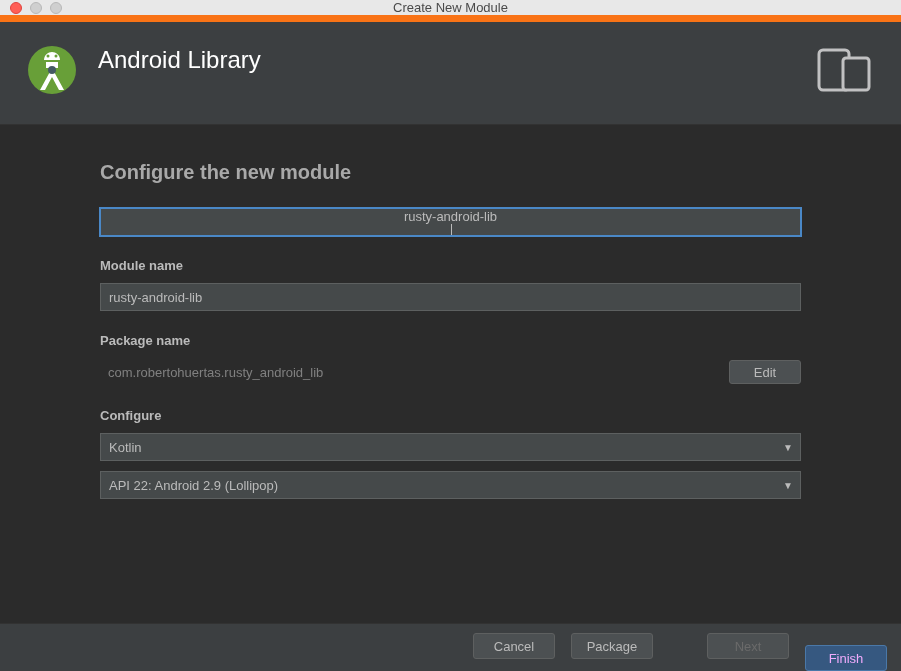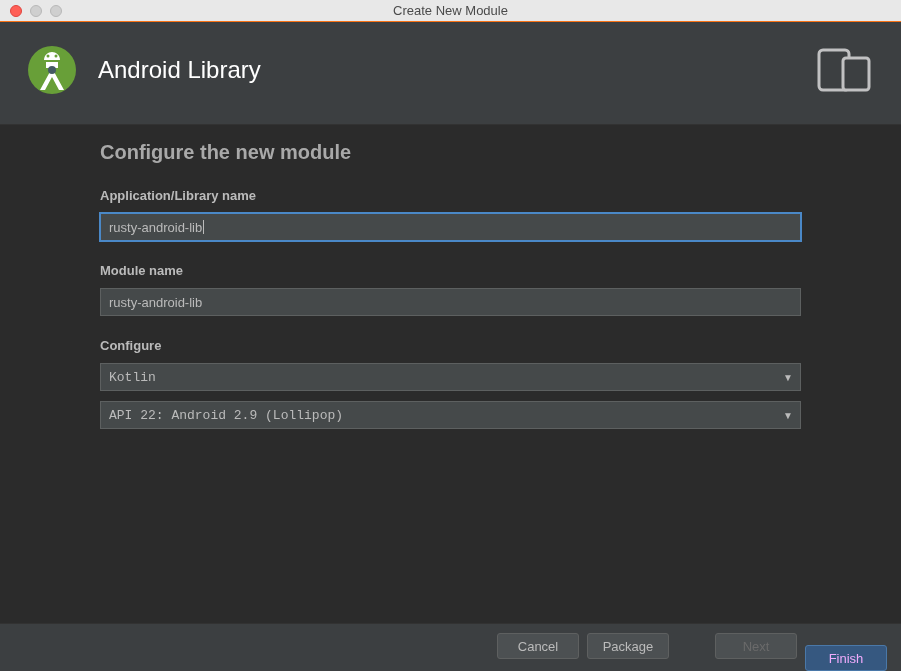--- a/index.html
+++ b/index.html
@@ -14,21 +14,21 @@
       height: 671px;
       overflow: hidden;
       color: #bbbbbb;
       font-size: 13px;
     }
     .titlebar {
       height: 22px;
       background: #e8e8e8;
       display: flex;
       align-items: center;
-      border-bottom: 1px solid #f97316;
+      border-bottom: 7px solid #f97316;
       position: relative;
     }
     .traffic-lights {
       display: flex;
       gap: 8px;
       padding-left: 10px;
     }
     .traffic-light {
       width: 12px;
       height: 12px;
@@ -49,40 +49,39 @@
     .header {
       background: #3c3f41;
       padding: 24px 28px 30px 28px;
       display: flex;
       align-items: center;
       justify-content: space-between;
       border-bottom: 1px solid #323232;
     }
     .header-left {
       display: flex;
-      align-items: center;
       gap: 22px;
     }
     .android-logo {
       width: 48px;
       height: 48px;
     }
     .header-title {
       font-size: 24px;
       color: #ffffff;
       font-weight: 400;
     }
     .devices-icon {
       width: 56px;
       height: 44px;
       opacity: 0.9;
     }
     .content {
       background: #2b2b2b;
-      padding: 16px 100px 0 100px;
+      padding: 36px 100px 0 100px;
       height: calc(100% - 22px - 106px - 45px);
       overflow: auto;
     }
     .section-title {
       font-size: 20px;
       color: #a9a9a9;
       font-weight: bold;
       margin-bottom: 24px;
     }
     .field-group {
@@ -98,20 +97,21 @@
     .text-input {
       width: 100%;
       height: 28px;
       background: #45494a;
       border: 1px solid #5d6060;
       color: #bbbbbb;
       padding: 0 8px;
       font-size: 13px;
       font-family: inherit;
       outline: none;
+      flex-direction: column;
     }
     .text-input.focused {
       border: 1px solid #4a88c7;
       box-shadow: 0 0 0 1px #4a88c7;
     }
     .text-input-disabled {
       width: 100%;
       height: 28px;
       background: transparent;
       border: none;
@@ -144,21 +144,21 @@
       width: 100%;
     }
     .select-input {
       width: 100%;
       height: 28px;
       background: #45494a;
       border: 1px solid #5d6060;
       color: #bbbbbb;
       padding: 0 8px;
       font-size: 13px;
-      font-family: Liberation Mono, monospace;
+      font-family: Liberation Sans, sans-serif;
       outline: none;
       appearance: none;
       -webkit-appearance: none;
       cursor: pointer;
     }
     .select-chevron {
       position: absolute;
       right: 8px;
       top: 50%;
       transform: translateY(-50%);
@@ -167,21 +167,21 @@
       font-size: 10px;
     }
     .footer {
       height: 45px;
       background: #3c3f41;
       border-top: 1px solid #323232;
       display: flex;
       align-items: center;
       justify-content: flex-end;
       padding: 0 14px;
-      gap: 8px;
+      gap: 16px;
     }
     .footer-btn {
       min-width: 82px;
       height: 26px;
       background: #4c5052;
       border: 1px solid #5e6060;
       color: #bbbbbb;
       font-size: 13px;
       cursor: pointer;
       border-radius: 3px;
@@ -238,32 +238,38 @@
   <svg class="devices-icon" viewBox="0 0 56 44">
     <rect x="2" y="2" width="30" height="40" rx="4" fill="none" stroke="#d0d0d0" stroke-width="3"></rect>
     <rect x="26" y="10" width="26" height="32" rx="3" fill="#3c3f41" stroke="#d0d0d0" stroke-width="3"></rect>
   </svg>
 </div>
 
 <div class="content">
   <div class="section-title">Configure the new module</div>
 
   <div class="field-group">
-    <label class="field-label">Application/Library name</label>
     <div class="text-input focused" style="display:flex;align-items:center;">
         <span>rusty-android-lib</span>
         <span class="caret"></span>
       </div>
   </div>
 
   <div class="field-group">
     <label class="field-label">Module name</label>
     <input class="text-input" value="rusty-android-lib" style="">
   </div>
 
+  <div class="field-group">
+    <label class="field-label">Package name</label>
+    <div class="package-row">
+      <input class="text-input-disabled" disabled="" value="com.robertohuertas.rusty_android_lib" style="">
+      <button class="edit-btn">Edit</button>
+    </div>
+  </div>
 
   <div class="field-group tight">
     <label class="field-label">Configure</label>
     <div class="select-wrap">
       <div class="select-input" style="display:flex;align-items:center;">
           <span>Kotlin</span>
         </div>
       <span class="select-chevron">▼</span>
     </div>
   </div>

